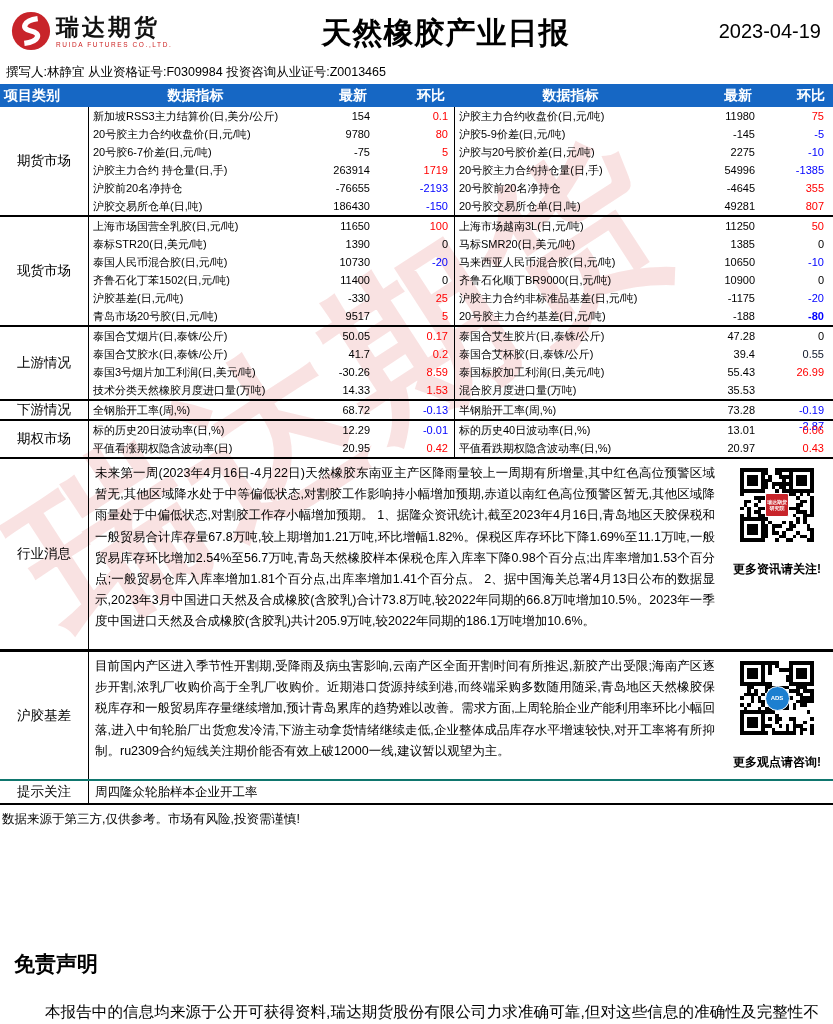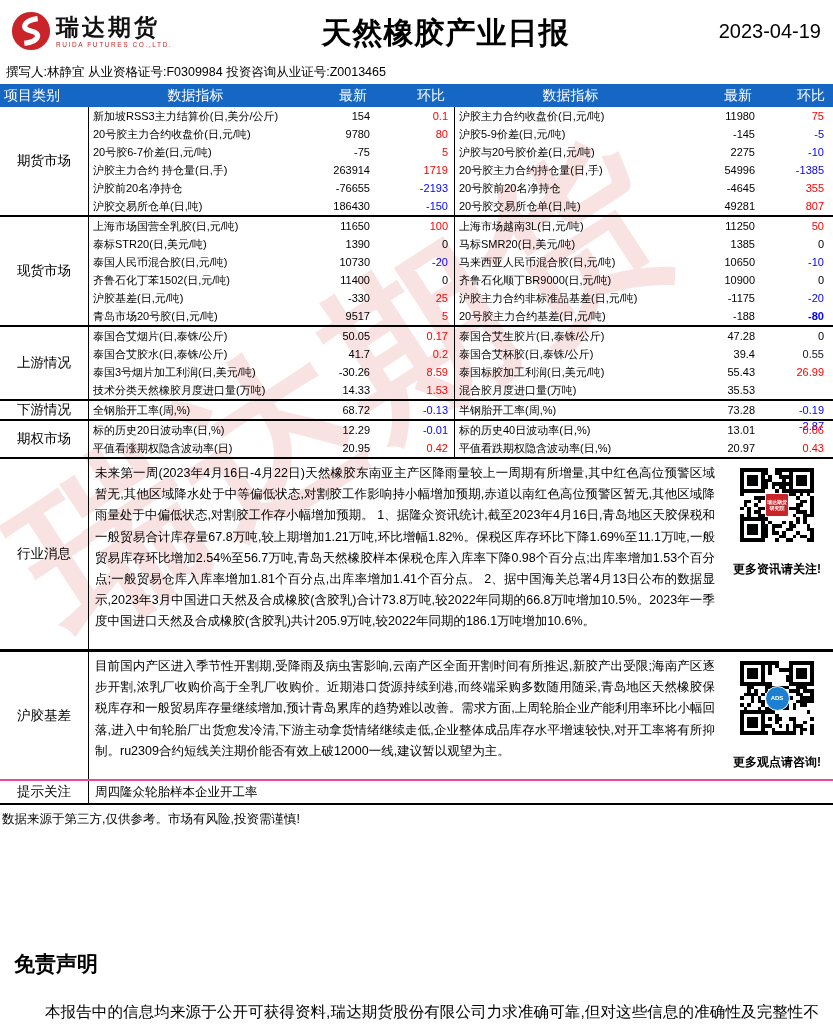--- a/index.html
+++ b/index.html
@@ -14,21 +14,21 @@
   .logo{display:flex;align-items:center;width:210px;}
   .logo-icon{width:42px;height:42px;flex:0 0 42px;}
   .logo-txt{margin-left:4px;}
   .logo-cn{font-size:23px;font-weight:bold;letter-spacing:3px;color:#111;line-height:24px;}
   .logo-en{font-size:6.5px;color:#c22;letter-spacing:1.6px;margin-top:2px;}
   .title{flex:1;text-align:center;font-size:30px;font-weight:bold;letter-spacing:1px;line-height:46px;}
   .date{width:150px;text-align:right;font-size:20px;line-height:42px;}
   .author{font-size:12.5px;padding:2px 0 3px 6px;}
   
   .thead{display:grid;grid-template-columns:88px 215px 72px 78px 235px 72px 73px;
-    background:#1667c4;color:#fff;font-weight:normal;font-size:14px;height:23px;line-height:23px;}
+    background:#1667c4;color:#fff;font-weight:bold;font-size:14px;height:23px;line-height:23px;}
   .thead .c0{padding-left:4px;text-align:left;}
   .thead .cc{text-align:center;}
   .thead .cr{text-align:right;padding-right:8px;}
   .section{display:flex;border-top:2px solid #000;}
   #data-sections .section:first-child{border-top:none;}
   .cat{width:88px;flex:0 0 88px;border-right:1px solid #000;display:flex;
     align-items:center;justify-content:center;font-size:13.5px;}
   .rows{flex:1;}
   .trow{display:grid;grid-template-columns:215px 72px 78px 235px 72px 73px;height:18px;
     font-size:11px;line-height:18px;}
@@ -43,21 +43,21 @@
   .tsec-view{min-height:121px;}
   .sec-view{border-top:3px solid #000;}
   .qrcol{width:112px;flex:0 0 112px;display:flex;flex-direction:column;align-items:center;padding-top:9px;}
   .qr-box{position:relative;width:74px;height:74px;}
   .qr-svg{width:74px;height:74px;shape-rendering:crispEdges;display:block;}
   .qr-logo{position:absolute;inset:0;margin:auto;display:flex;align-items:center;justify-content:center;
     color:#fff;font-weight:bold;}
   .qr-logo.red{width:22px;height:22px;background:#c8242a;border:1.5px solid #fff;border-radius:2px;font-size:5px;text-align:center;line-height:6px;}
   .qr-logo.blue{width:23px;height:23px;background:#1d7fd0;border:1.5px solid #fff;border-radius:50%;font-size:6px;}
   .qr-cap{font-size:12px;font-weight:600;margin-top:19px;}
-  .notice{border-top:2px solid #ec4899;border-bottom:2px solid #000;}
+  .notice{border-top:2px solid #0f766e;border-bottom:2px solid #000;}
   .notice .tsec-body{padding:2px 6px;line-height:18px;min-height:18px;}
   .footnote{font-size:12.5px;padding:6px 2px 0 2px;}
   
   .disclaimer{margin-top:122px;padding:0 14px;}
   .disc-h{font-size:21px;font-weight:bold;}
   .disc-p{margin-top:20px;font-size:15.5px;line-height:28.5px;text-indent:2em;text-align:justify;}
   
   .wm{position:absolute;left:40px;top:470px;z-index:0;font-size:175px;font-weight:bold;
     color:rgba(226,110,110,0.20);white-space:nowrap;letter-spacing:8px;
     transform:rotate(-33deg);transform-origin:0 50%;pointer-events:none;}

